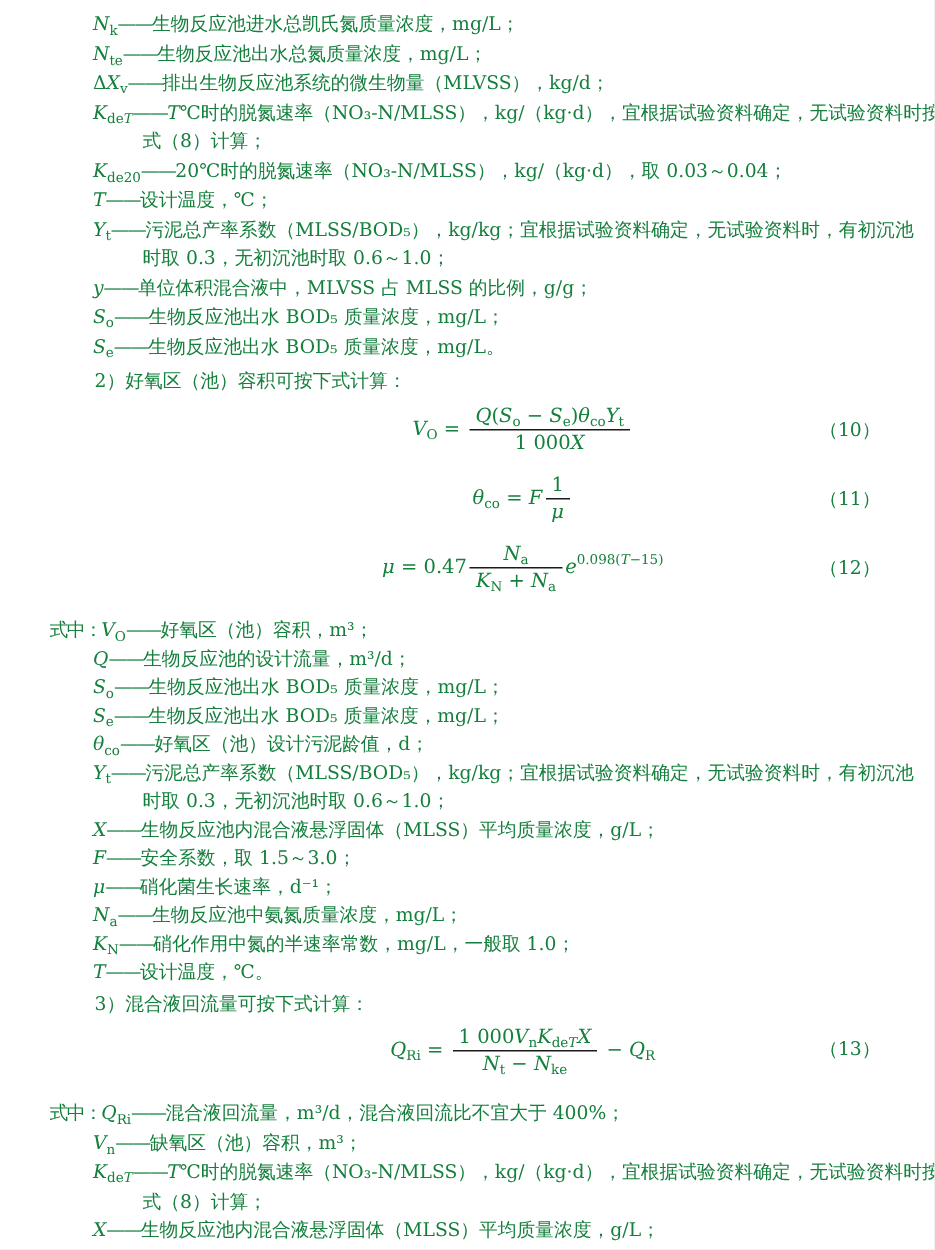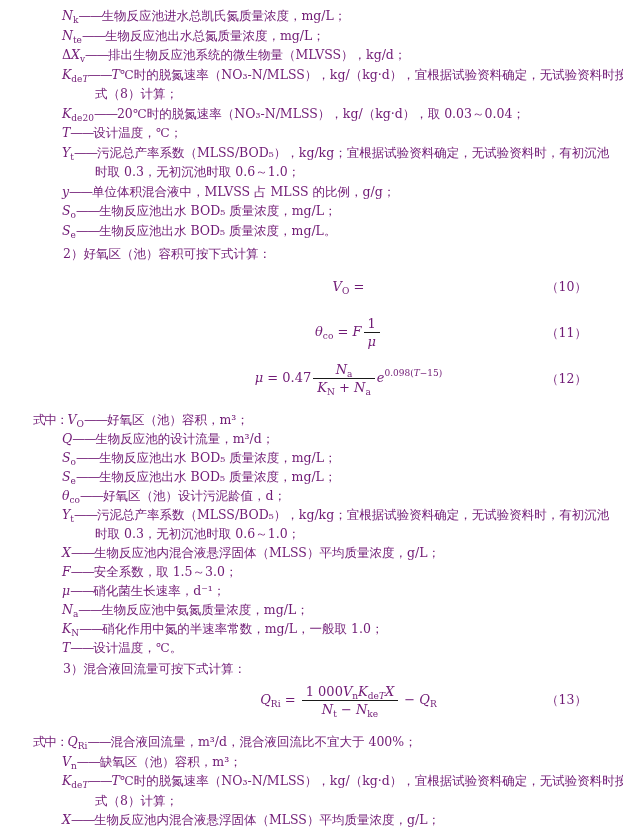--- a/index.html
+++ b/index.html
@@ -1,18 +1,18 @@
 <!DOCTYPE html>
 <html><head>
 <meta charset="utf-8">
 <style>
   html,body{margin:0;padding:0;background:#e8e8e8;}
   .page{
     width:623px;height:833px;box-sizing:border-box;
-    margin:0 auto;background:#ffffff;color:#701a75;
+    margin:0 auto;background:#ffffff;color:#15803d;
     font-family:"DejaVu Serif","Liberation Serif",serif;
     font-size:12.5px;padding-top:6px;overflow:hidden;position:relative;
   }
   i{font-style:italic;}
   sub{font-size:9px;vertical-align:-3px;line-height:0;}
   sup{font-size:9px;vertical-align:6px;line-height:0;}
   .ln{line-height:19.5px;white-space:nowrap;}
   .def{padding-left:95px;text-indent:-33px;}
   .def.cont{text-indent:0;}
   .def.with-prefix{text-indent:-62px;}
@@ -59,21 +59,21 @@
     <div class="ln def"><span><span></span><i>y</i><sub><span></span><i></i></sub></span><span class="dash">——</span><span><i></i><span>单位体积混合液中，MLVSS 占 MLSS 的比例，g/g；</span></span></div>
 
     <div class="ln def"><span><span></span><i>S</i><sub><span>o</span><i></i></sub></span><span class="dash">——</span><span><i></i><span>生物反应池出水 BOD₅ 质量浓度，mg/L；</span></span></div>
 
     <div class="ln def"><span><span></span><i>S</i><sub><span>e</span><i></i></sub></span><span class="dash">——</span><span><i></i><span>生物反应池出水 BOD₅ 质量浓度，mg/L。</span></span></div>
   </div>
 
   <div class="ln item">2）好氧区（池）容积可按下式计算：</div>
 
   <div class="f-row">
-    <span class="formula"><i>V</i><sub>O</sub><span> = </span></span>
+    <span class="formula"><i>V</i><sub>O</sub><span> = </span><span class="frac"><span class="fnum"><i>Q</i><span>(</span><i>S</i><sub>o</sub><span> − </span><i>S</i><sub>e</sub><span>)</span><i>θ</i><sub>co</sub><i>Y</i><sub>t</sub></span><span class="fden"><span>1 000</span><i>X</i></span></span></span>
     <span class="eq-no">（10）</span>
   </div>
   <div class="f-row">
     <span class="formula"><i>θ</i><sub>co</sub><span> = </span><i>F</i><span class="frac"><span class="fnum"><span>1</span></span><span class="fden"><i>μ</i></span></span></span>
     <span class="eq-no">（11）</span>
   </div>
   <div class="f-row">
     <span class="formula"><i>μ</i><span> = 0.47</span><span class="frac"><span class="fnum"><i>N</i><sub>a</sub></span><span class="fden"><i>K</i><sub>N</sub><span> + </span><i>N</i><sub>a</sub></span></span><i>e</i><sup>0.098(</sup><sup style="font-style: italic;">T</sup><sup>−15)</sup></span>
     <span class="eq-no">（12）</span>
   </div>

